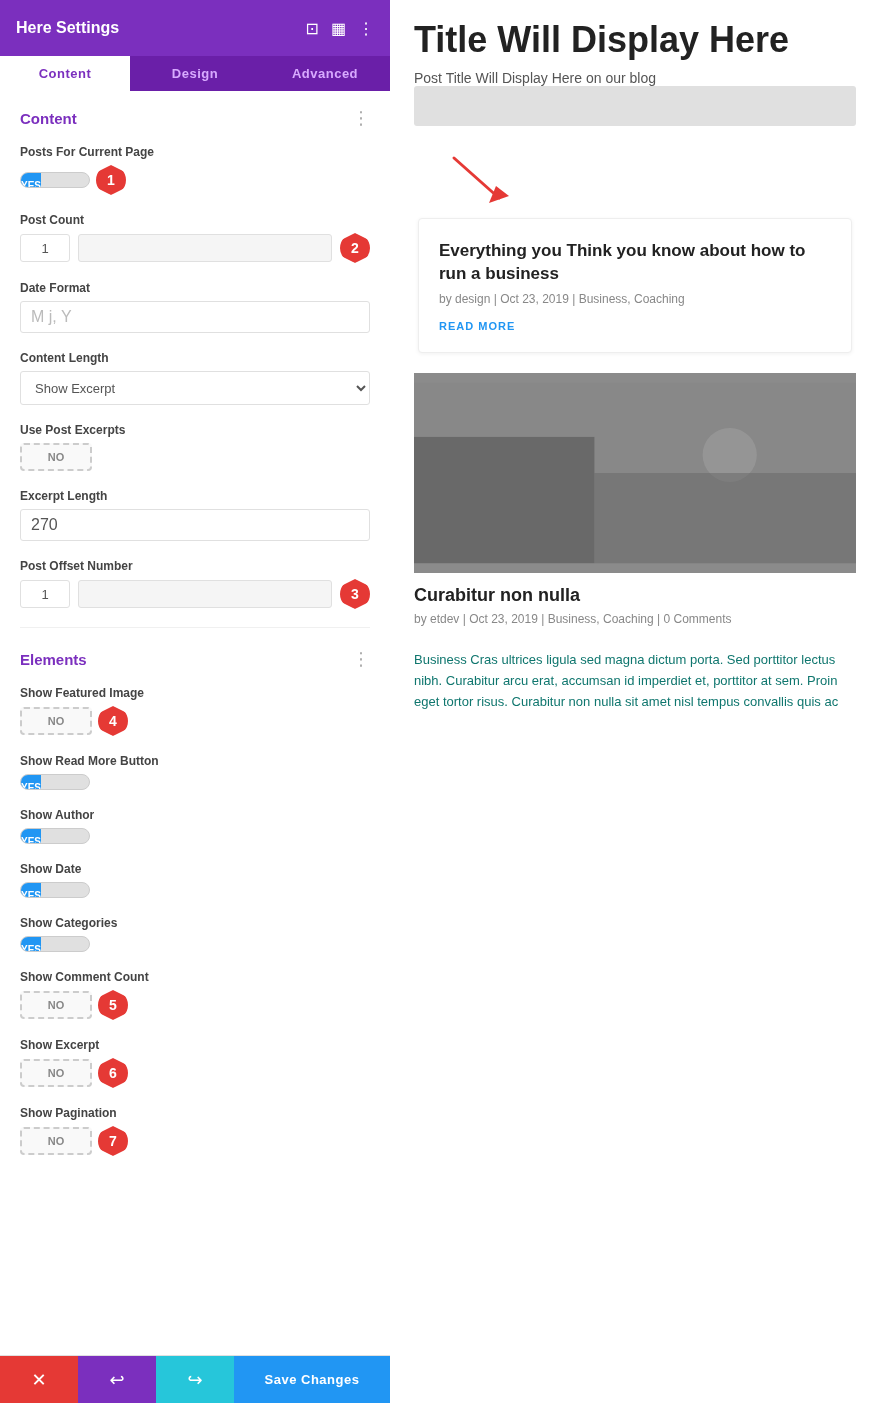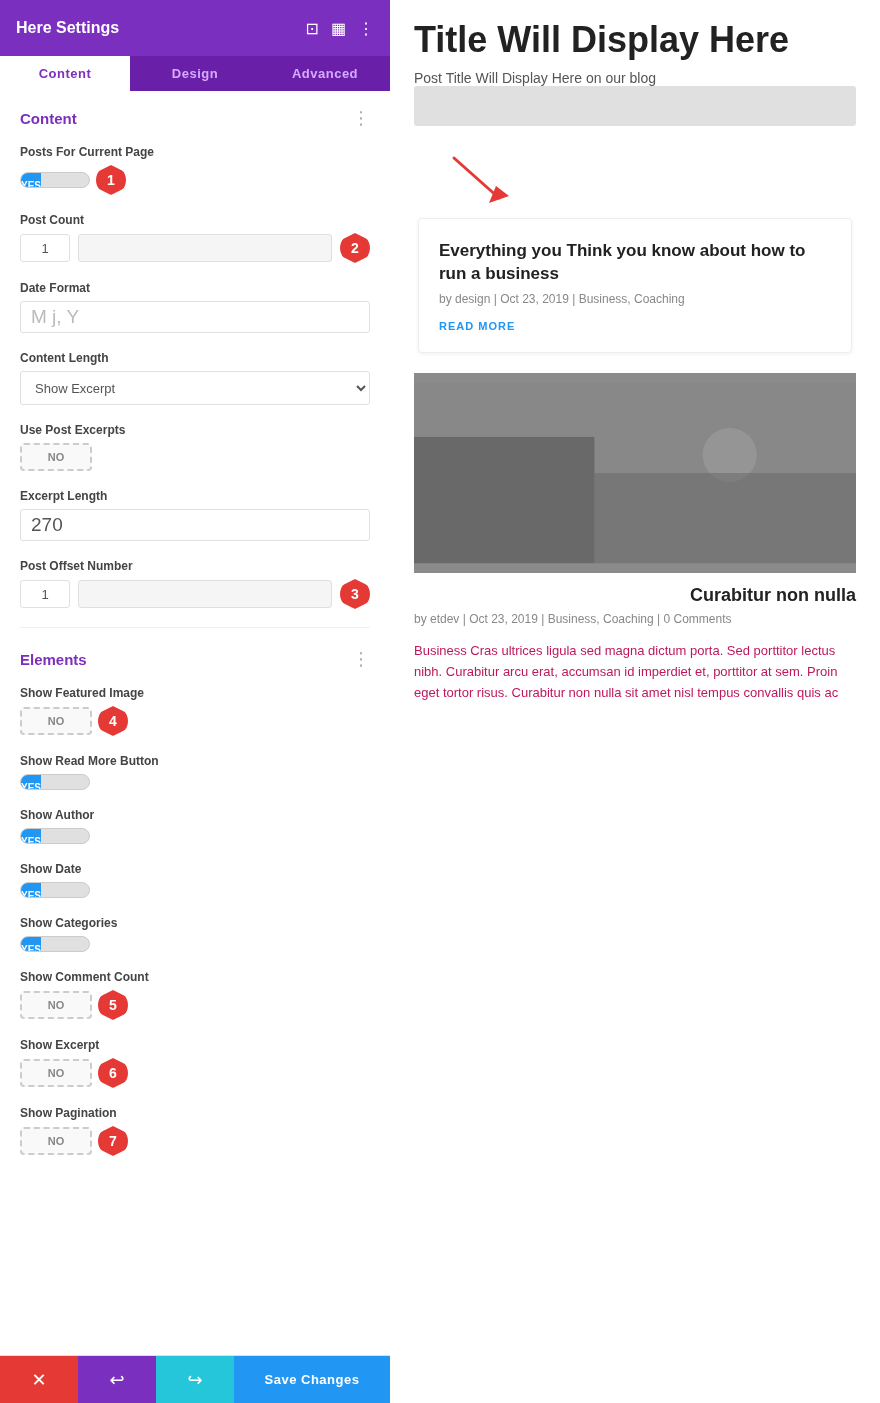--- a/index.html
+++ b/index.html
@@ -168,21 +168,21 @@
       gap: 6px;
     }
 
     
     .text-input {
       width: 100%;
       height: 32px;
       border: 1px solid #e0e0e0;
       border-radius: 3px;
       padding: 4px 10px;
-      font-size: 19px;
+      font-size: 16px;
       color: #555;
       background: #fff;
       outline: none;
     }
     .text-input::placeholder { color: #bbb; }
 
     
     .number-input-small {
       width: 50px;
       height: 28px;
@@ -333,30 +333,29 @@
 
     .post-card-2 {
       margin: 0 24px 20px;
       background: #fff;
     }
     .post-card-2-title {
       font-size: 18px;
       font-weight: 700;
       color: #222;
       padding: 12px 0 6px;
-      text-align: right;
     }
     .post-card-2-meta {
       font-size: 12px;
       color: #888;
-      margin-bottom: 15px;
+      margin-bottom: 24px;
     }
     .post-card-2-body {
       font-size: 13px;
-      color: #be185d;
+      color: #0f766e;
       line-height: 1.6;
     }
 
     
     .red-arrow-svg {
       position: absolute;
       top: 10px;
       left: 30px;
     }
   </style>

